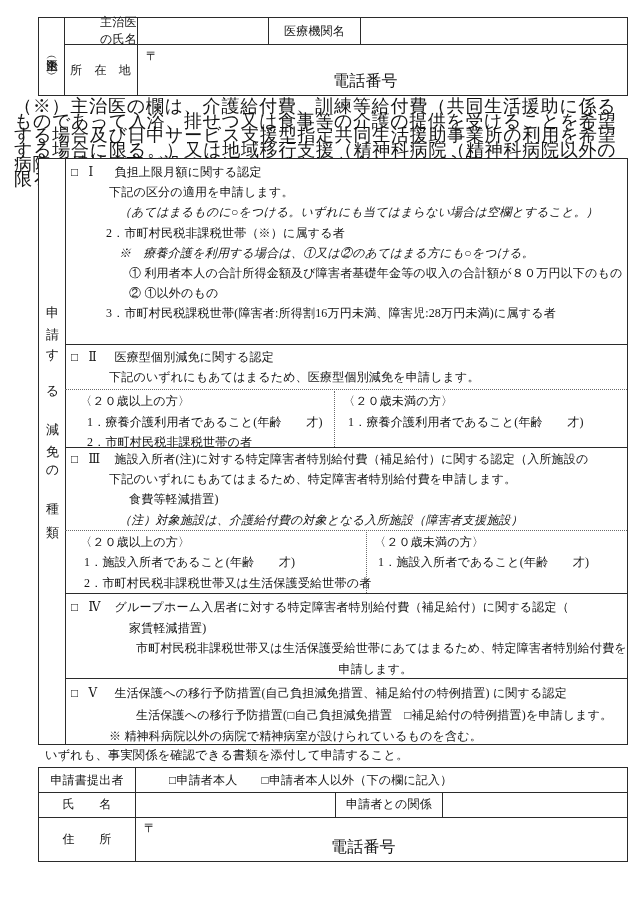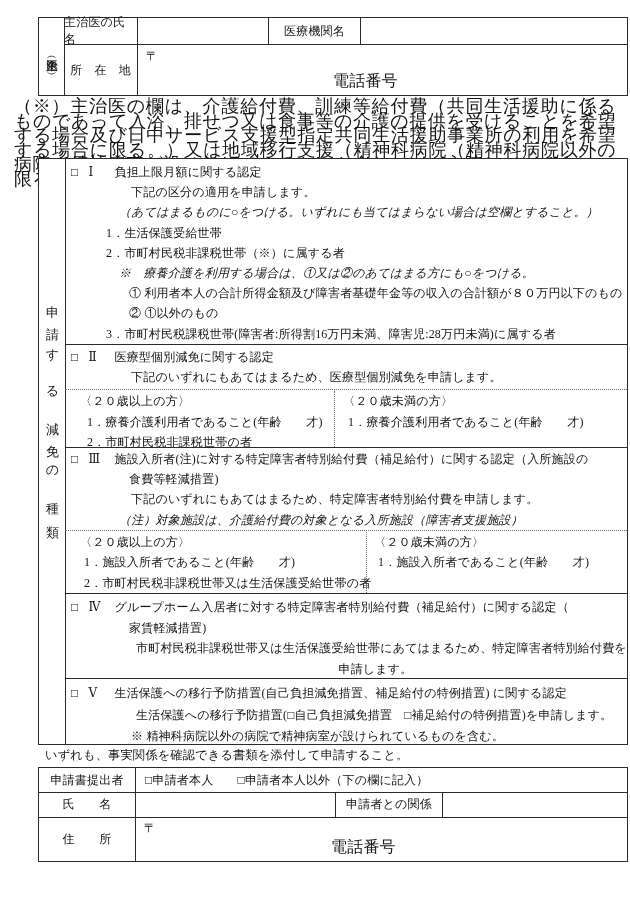--- a/index.html
+++ b/index.html
@@ -30,51 +30,51 @@
   #main-side{position:absolute;left:0;top:0;bottom:0;width:26px;border-right:1px solid #2b2b2b;}
   #main-side .vtext{top:136px;font-size:13px;letter-spacing:22px;}
   #main-content{position:absolute;left:26px;right:0;top:0;bottom:0;}
   .section{position:relative;box-sizing:border-box;overflow:hidden;}
   .section + .section{border-top:1px solid #2b2b2b;}
   .line{white-space:nowrap;line-height:20.2px;}
   .headline{display:flex;align-items:baseline;line-height:20.2px;white-space:nowrap;}
   .cbx{margin-left:6px;}
   .rn{margin-left:10px;width:18px;}
   .ttl{margin-left:8px;}
-  .mA{margin-left:66px;} .mB{margin-left:54px;font-style:italic;} .mC{margin-left:41px;}
+  .mA{margin-left:44px;} .mB{margin-left:54px;font-style:italic;} .mC{margin-left:41px;}
   .mD{margin-left:64px;} .mE{margin-left:71px;} .mF{margin-left:59px;text-align:center;}
   .dot-h{border-top:1px dotted #6a6a6a;height:0;}
   .agecols{display:flex;align-items:stretch;}
   .acol-l{box-sizing:border-box;}
   .acol-r{flex:1;border-left:1px dotted #6a6a6a;box-sizing:border-box;}
   .colhead{line-height:20.4px;white-space:nowrap;}
   .colitem{line-height:20.4px;white-space:nowrap;}
   .optgap{margin-left:12px;}
   
   #footer-note{position:absolute;left:45px;top:747px;font-size:12.2px;white-space:nowrap;}
   
   #app-tbl{left:38px;top:767px;width:590px;height:95px;}
-  .arow1{position:absolute;left:0;right:0;top:0;height:24px;display:flex;border-bottom:1px solid #2b2b2b;}
+  .arow1{position:absolute;left:0;right:0;top:0;height:24px;display:flex;border-bottom:1px solid #2b2b2b;gap:24px;}
   .arow2{position:absolute;left:0;right:0;top:24px;height:25px;display:flex;border-bottom:1px solid #2b2b2b;}
   .arow3{position:absolute;left:0;right:0;top:49px;bottom:0;display:flex;}
   .alab{width:97px;}
   .aopts{flex:1;display:flex;align-items:center;padding-left:9px;white-space:nowrap;}
   .aopts .opt2{margin-left:24px;}
 </style>
 </head>
 <body>
 
 <div class="page">
 
   <div class="tbl" id="doctor-tbl">
     <div class="vside">
       <span class="vtext">主治医（※）</span>
     </div>
     <div class="drow1">
-      <div class="cell lab br" style="width:74px;">主治医の氏名</div>
+      <div class="cell lab br" style="width:74px;padding-left:36px;">主治医の氏名</div>
       <div class="cell fill br" style="flex:0 0 131px;"><span></span></div>
       <div class="cell lab br" style="width:92px;text-align:right;">医療機関名</div>
       <div class="cell fill"><span></span></div>
     </div>
     <div class="drow2" style="border-top:1px solid #2b2b2b;">
       <div class="cell lab br" style="width:74px;">所　在　地</div>
       <div class="cell fill">
         <span class="postal">〒</span>
         <span class="phone">電話番号</span>
       </div>
@@ -90,21 +90,20 @@
     <div id="main-content">
 
       <div class="section" style="height:185px;padding-top:3px;">
         <div class="headline">
           <span class="cbx">□</span>
           <span class="rn">Ⅰ</span>
           <span class="ttl">負担上限月額に関する認定</span>
         </div>
         <div class="line mA">下記の区分の適用を申請します。</div>
         <div class="line mB">（あてはまるものに○をつける。いずれにも当てはまらない場合は空欄とすること。）</div>
-        <div class="line mC">1．生活保護受給世帯</div>
         <div class="line mC">2．市町村民税非課税世帯（※）に属する者</div>
         <div class="line mB">※　療養介護を利用する場合は、①又は②のあてはまる方にも○をつける。</div>
         <div class="line mD">① 利用者本人の合計所得金額及び障害者基礎年金等の収入の合計額が８０万円以下のもの</div>
         <div class="line mD">② ①以外のもの</div>
         <div class="line mC">3．市町村民税課税世帯(障害者:所得割16万円未満、障害児:28万円未満)に属する者</div>
       </div>
 
       <div class="section" style="height:103px;">
         <div style="padding-top:2px;">
           <div class="headline">
@@ -128,22 +127,22 @@
         </div>
       </div>
 
       <div class="section" style="height:146px;">
         <div style="padding-top:1px;">
           <div class="headline">
             <span class="cbx">□</span>
             <span class="rn">Ⅲ</span>
             <span class="ttl">施設入所者(注)に対する特定障害者特別給付費（補足給付）に関する認定（入所施設の</span>
           </div>
+          <div class="line mA">下記のいずれにもあてはまるため、特定障害者特別給付費を申請します。</div>
           <div class="line mD">食費等軽減措置)</div>
-          <div class="line mA">下記のいずれにもあてはまるため、特定障害者特別給付費を申請します。</div>
           <div class="line mB">（注）対象施設は、介護給付費の対象となる入所施設（障害者支援施設）</div>
         </div>
         <div class="dot-h"></div>
         <div class="agecols" style="height:63px;padding-top:1px;">
           <div class="acol-l" style="width:301px;">
             <div class="colhead" style="margin-left:15px;">〈２０歳以上の方〉</div>
             <div class="colitem" style="margin-left:19px;">1．施設入所者であること(年齢　　才)</div>
             <div class="colitem" style="margin-left:19px;">2．市町村民税非課税世帯又は生活保護受給世帯の者</div>
           </div>
           <div class="acol-r">

